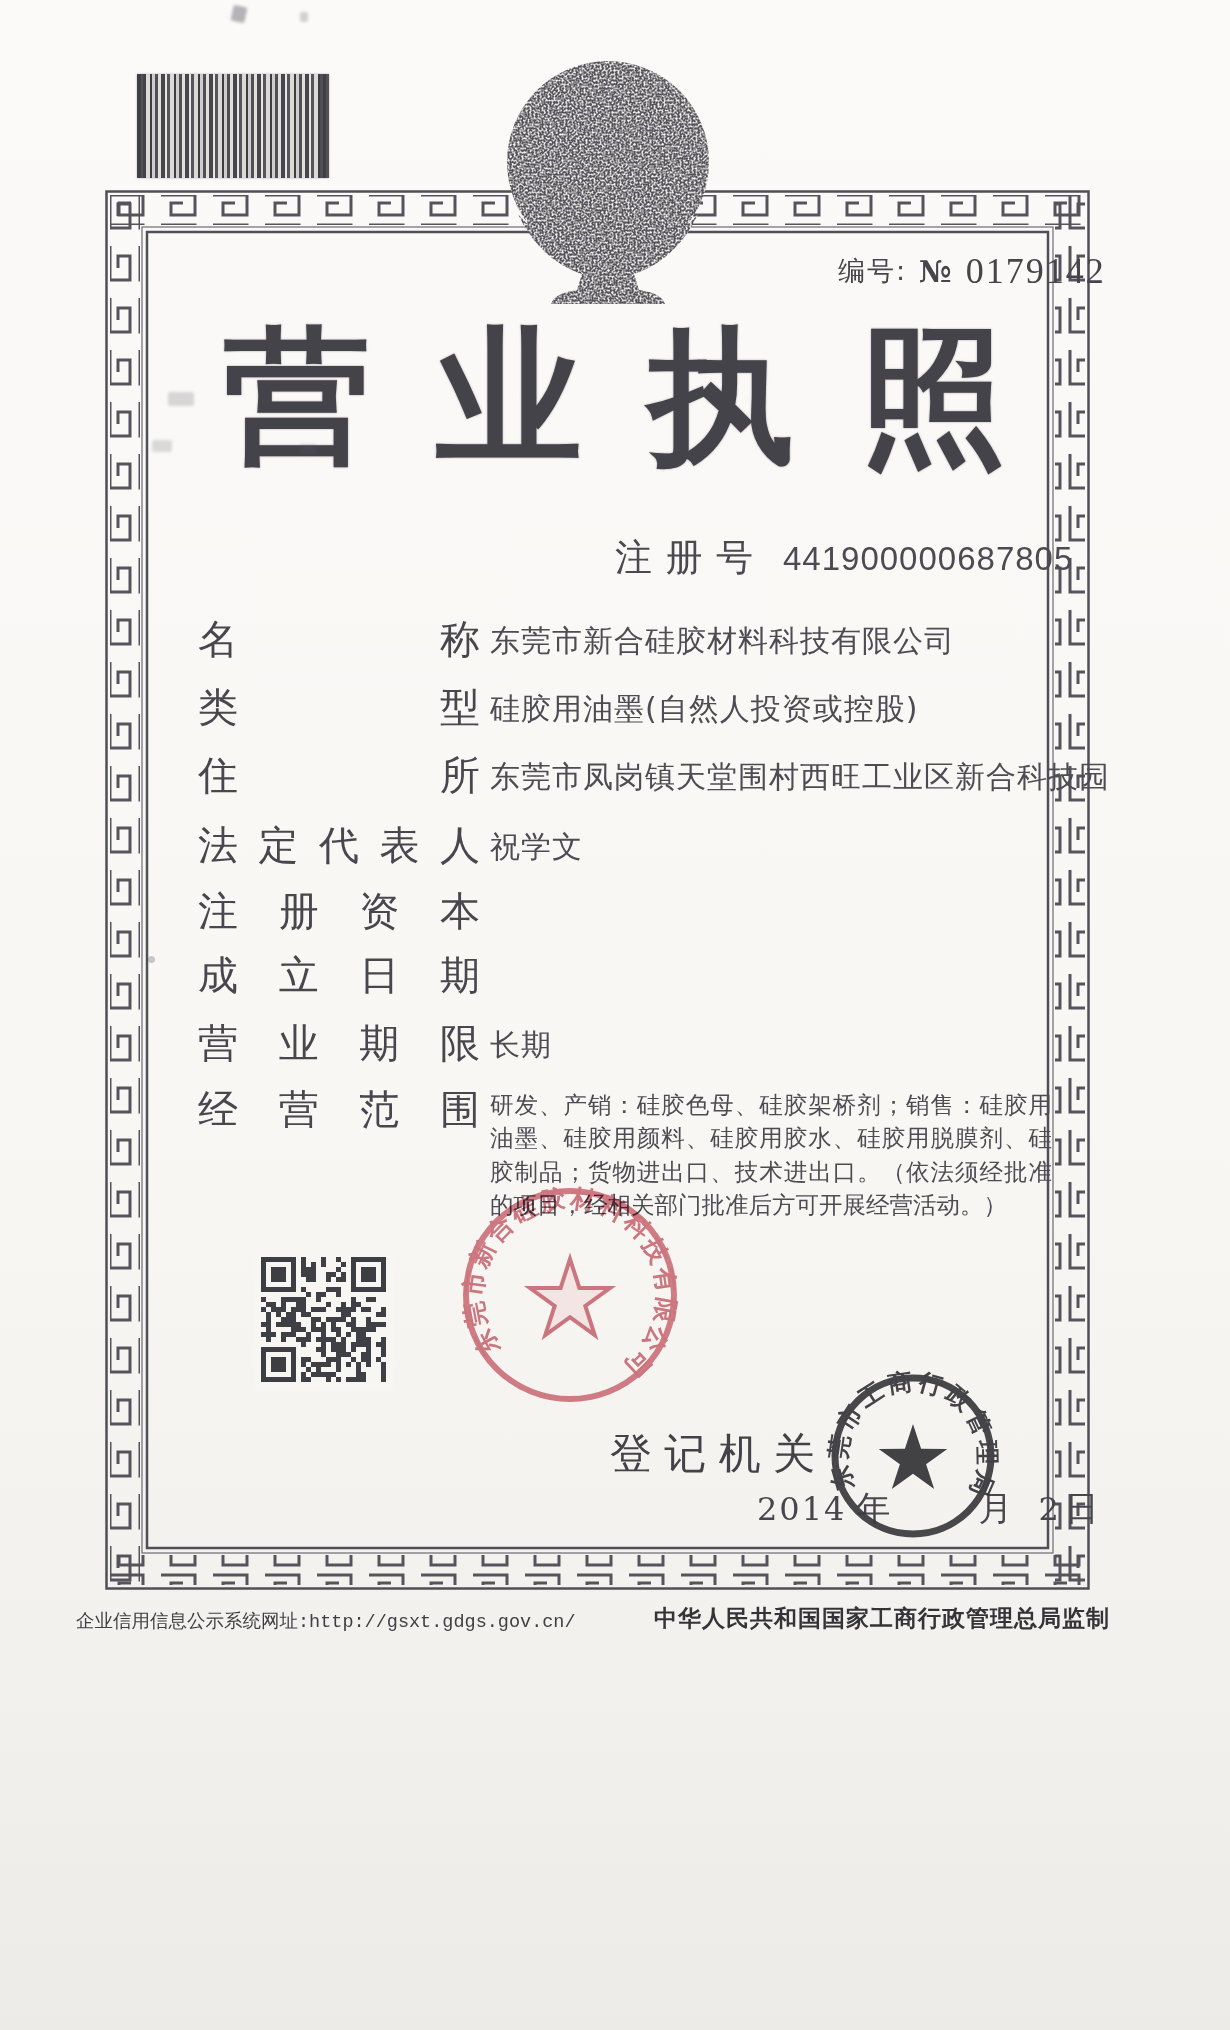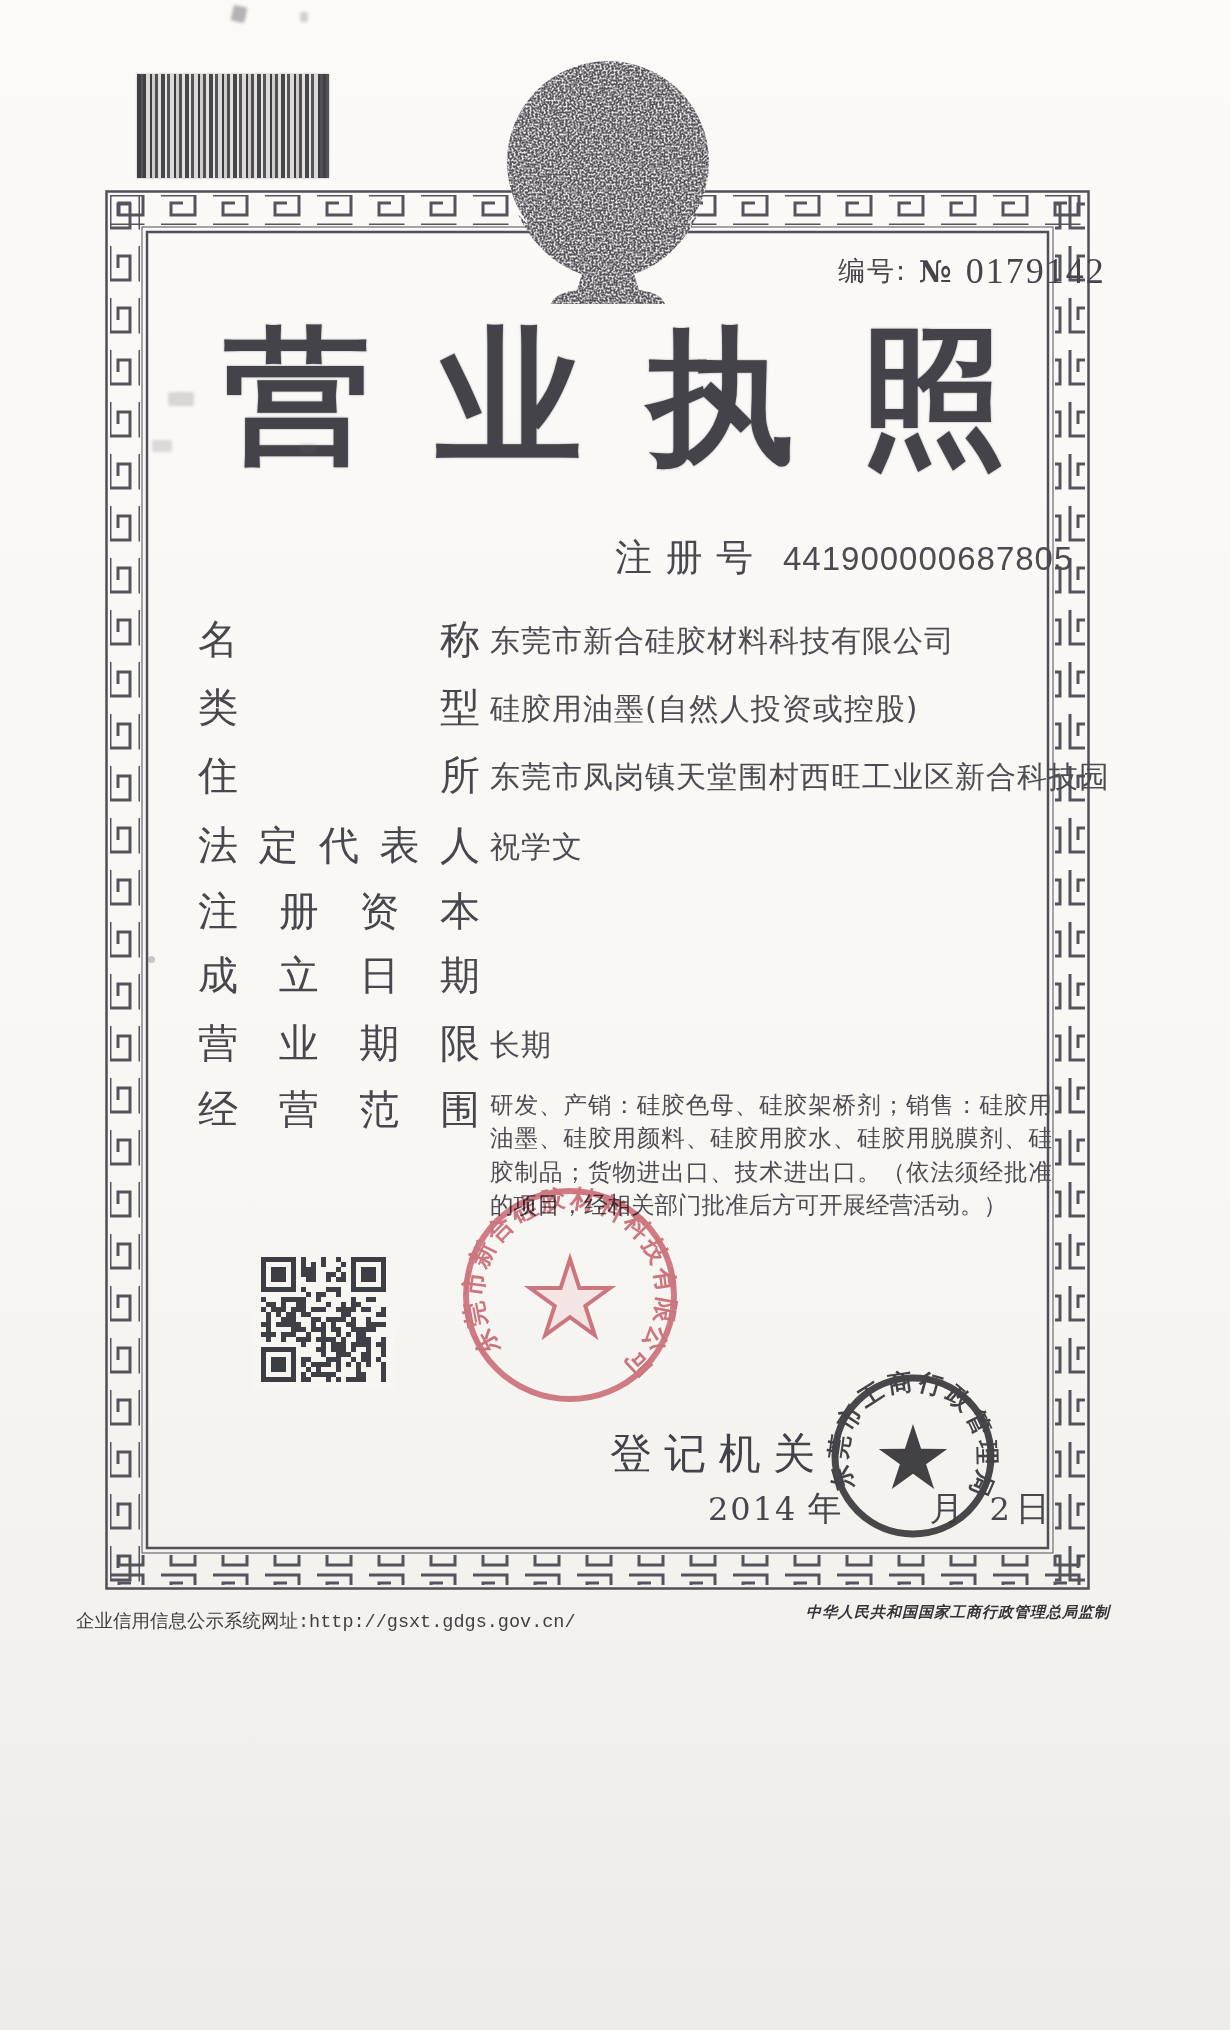--- a/index.html
+++ b/index.html
@@ -41,31 +41,31 @@
   
   .qr{position:absolute;left:254px;top:1250px;z-index:2;background:#f7f6f3;}
 
   
   .seal-red{position:absolute;left:420px;top:1145px;z-index:5;mix-blend-mode:multiply;opacity:.9;}
   .seal-black{position:absolute;left:803px;top:1346px;z-index:6;opacity:.92;}
 
   
   .registrar{position:absolute;left:610px;top:1426px;width:205px;display:flex;justify-content:space-between;
     font-size:42px;color:#434249;z-index:2;}
-  .date{position:absolute;left:708px;top:1486px;z-index:2;font-size:34px;color:#47464c;display:flex;align-items:baseline;}
+  .date{position:absolute;left:757px;top:1486px;z-index:2;font-size:34px;color:#47464c;display:flex;align-items:baseline;}
   .date .dnum{font-family:"DejaVu Serif","Liberation Serif",serif;font-size:32px;letter-spacing:2px;}
   .date .u-year{margin-left:10px;}
   .date .u-month{margin-left:88px;}
   .date .d-day{margin-left:26px;}
   .date .u-day{margin-left:4px;}
 
   
   .footer-left{position:absolute;left:76px;top:1608px;z-index:2;font-family:"Liberation Mono","DejaVu Sans Mono",monospace;
     font-size:18.5px;color:#3f3e44;letter-spacing:0;}
-  .footer-right{position:absolute;right:120px;top:1603px;z-index:2;font-size:15px;font-weight:600;color:#343338;letter-spacing:1px;font-style:italic;}
+  .footer-right{position:absolute;right:120px;top:1603px;z-index:2;font-size:23px;font-weight:600;color:#343338;letter-spacing:1px;}
 
   
   .smudge{position:absolute;background:rgba(95,93,104,.45);filter:blur(1.5px);border-radius:2px;z-index:2;}
   .sm1{left:232px;top:6px;width:14px;height:16px;transform:rotate(12deg);}
   .sm2{left:300px;top:12px;width:8px;height:10px;opacity:.6;}
   .sm3{left:168px;top:392px;width:26px;height:14px;opacity:.5;}
   .sm4{left:152px;top:440px;width:20px;height:12px;opacity:.45;}
   .sm5{left:300px;top:444px;width:16px;height:10px;opacity:.4;}
   .sm6{left:148px;top:956px;width:7px;height:7px;border-radius:50%;opacity:.7;filter:blur(.5px);}
 </style>

